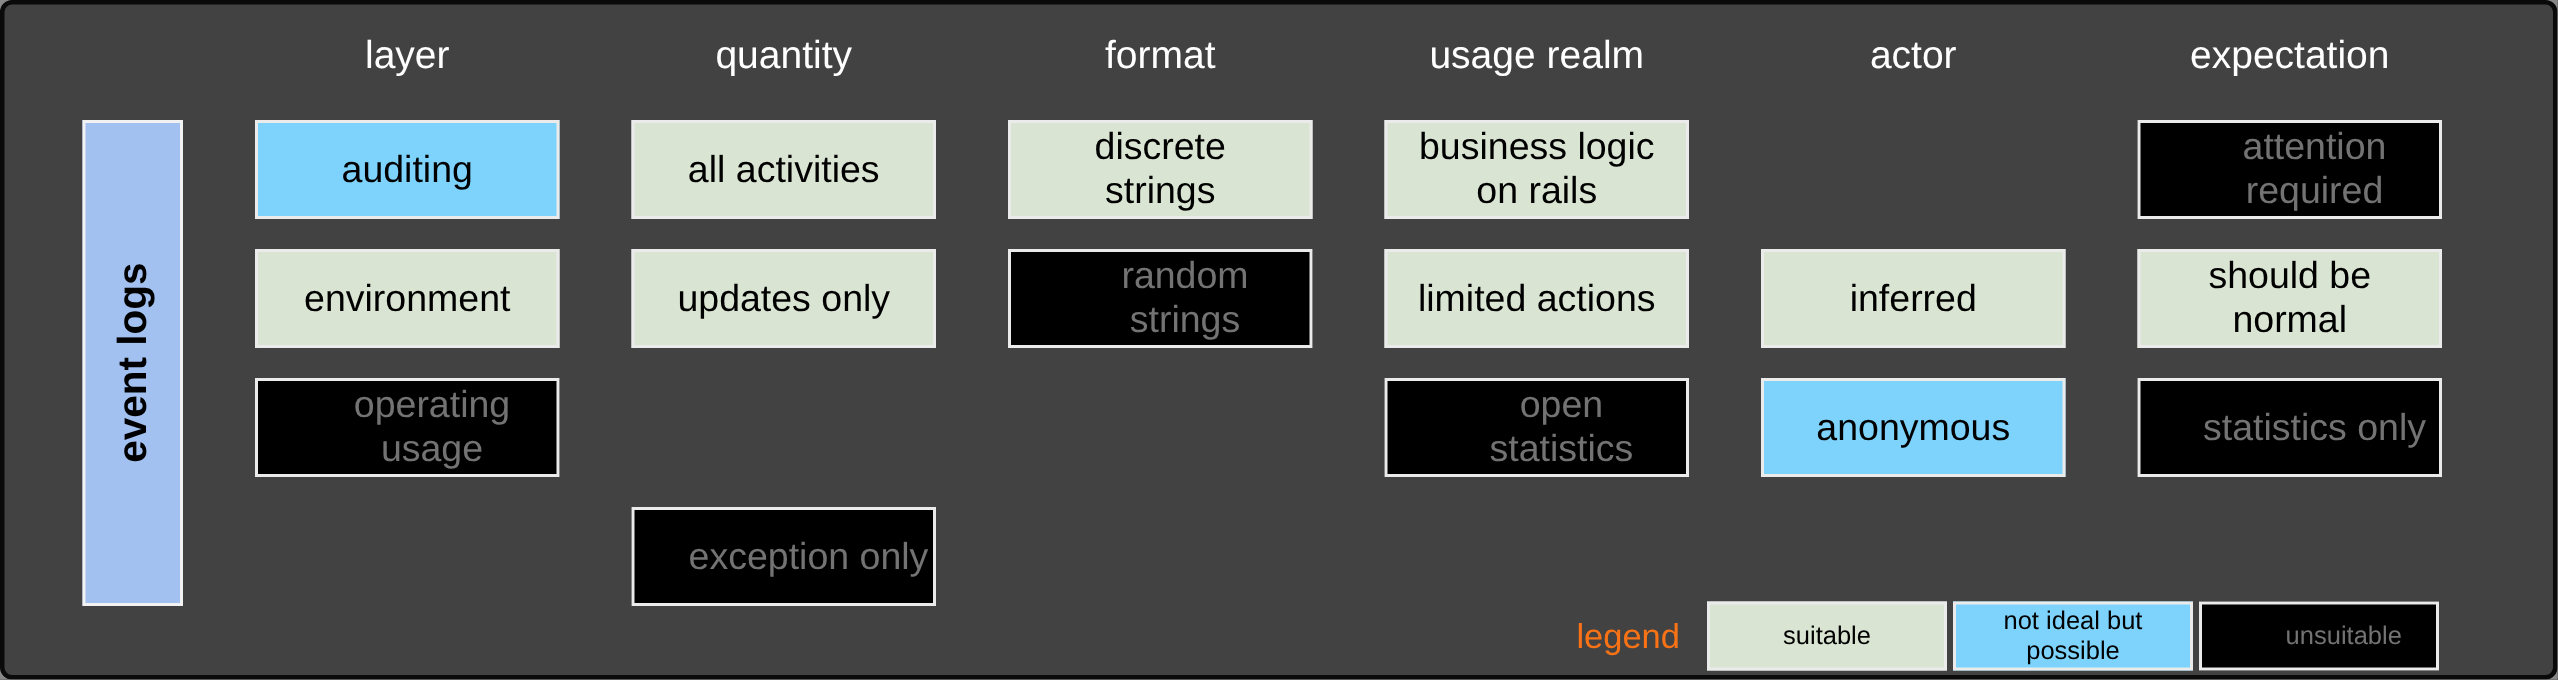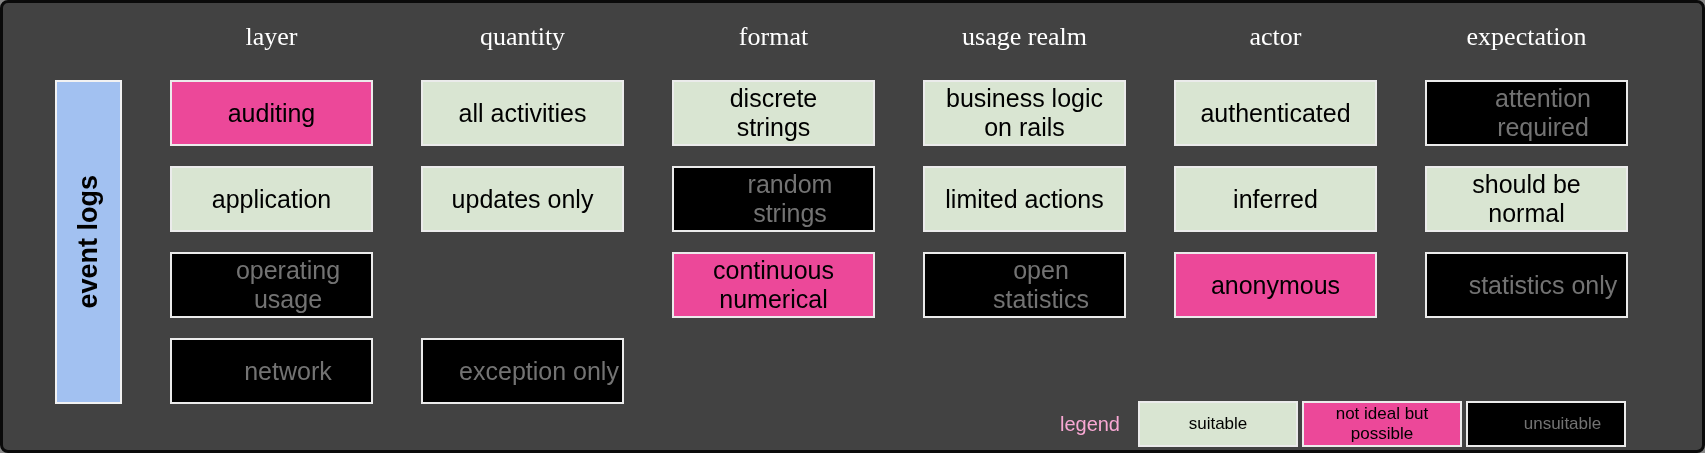--- a/index.html
+++ b/index.html
@@ -21,21 +21,20 @@
     row-gap:20px;
     padding-left:52px;
   }
   .hdr{
     align-self:center;
     text-align:center;
     color:#ffffff;
     font-size:26px;
     grid-row:1;
     padding-top:10px;
-    font-family:Liberation Serif, serif;
   }
   .c1{grid-column:2;} .c2{grid-column:3;} .c3{grid-column:4;}
   .c4{grid-column:5;} .c5{grid-column:6;} .c6{grid-column:7;}
   .r1{grid-row:2;} .r2{grid-row:3;} .r3{grid-row:4;} .r4{grid-row:5;}
   .rowlabel{
     grid-column:1;
     grid-row:2 / span 4;
     background:#a2c1f1;
     border:2px solid #f2f2f2;
     box-sizing:border-box;
@@ -56,34 +55,34 @@
     border:2px solid #ebebeb;
     display:flex;
     align-items:center;
     justify-content:center;
     text-align:center;
     font-size:25px;
     line-height:1.16;
     white-space:pre-line;
   }
   .st-suitable{background:#d9e5d2;color:#000000;}
-  .st-not-ideal{background:#ec4899;color:#000000;}
+  .st-not-ideal{background:#7dd3fc;color:#000000;}
   .st-unsuitable{background:#000000;color:#737373;padding-left:33px;}
   .legend{
     position:absolute;
     right:76px;
     bottom:3px;
     display:flex;
     align-items:stretch;
     gap:4px;
   }
   .legend-label{
     align-self:center;
-    color:#f9a8d4;
-    font-size:20px;
+    color:#f97316;
+    font-size:23px;
     margin-right:14px;
   }
   .legend .cell{
     width:160px;
     height:46px;
     font-size:17px;
     line-height:1.15;
   }
 </style>
 </head>
@@ -97,43 +96,39 @@
     <div class="hdr c4">usage realm</div>
     <div class="hdr c3">format</div>
     <div class="hdr c6">expectation</div>
     <div class="hdr c5">actor</div>
 
     <div class="rowlabel">
       <span>event logs</span>
     </div>
 
     <div class="cell c1 r1 st-not-ideal">auditing</div>
-    <div class="cell c1 r2 st-suitable">application</div>
+    <div class="cell c1 r2 st-suitable">environment</div>
     <div class="cell c1 r3 st-unsuitable">operating
 usage</div>
-    <div class="cell c1 r4 st-unsuitable">network</div>
 
     <div class="cell c2 r1 st-suitable">all activities</div>
     <div class="cell c2 r2 st-suitable">updates only</div>
     <div class="cell c2 r4 st-unsuitable">exception only</div>
 
     <div class="cell c3 r1 st-suitable">discrete
 strings</div>
     <div class="cell c3 r2 st-unsuitable">random
 strings</div>
-    <div class="cell c3 r3 st-not-ideal">continuous
-numerical</div>
 
     <div class="cell c4 r1 st-suitable">business logic
 on rails</div>
     <div class="cell c4 r2 st-suitable">limited actions</div>
     <div class="cell c4 r3 st-unsuitable">open
 statistics</div>
 
-    <div class="cell c5 r1 st-suitable">authenticated</div>
     <div class="cell c5 r2 st-suitable">inferred</div>
     <div class="cell c5 r3 st-not-ideal">anonymous</div>
 
     <div class="cell c6 r1 st-unsuitable">attention
 required</div>
     <div class="cell c6 r2 st-suitable">should be
 normal</div>
     <div class="cell c6 r3 st-unsuitable">statistics only</div>
 
   </div>

